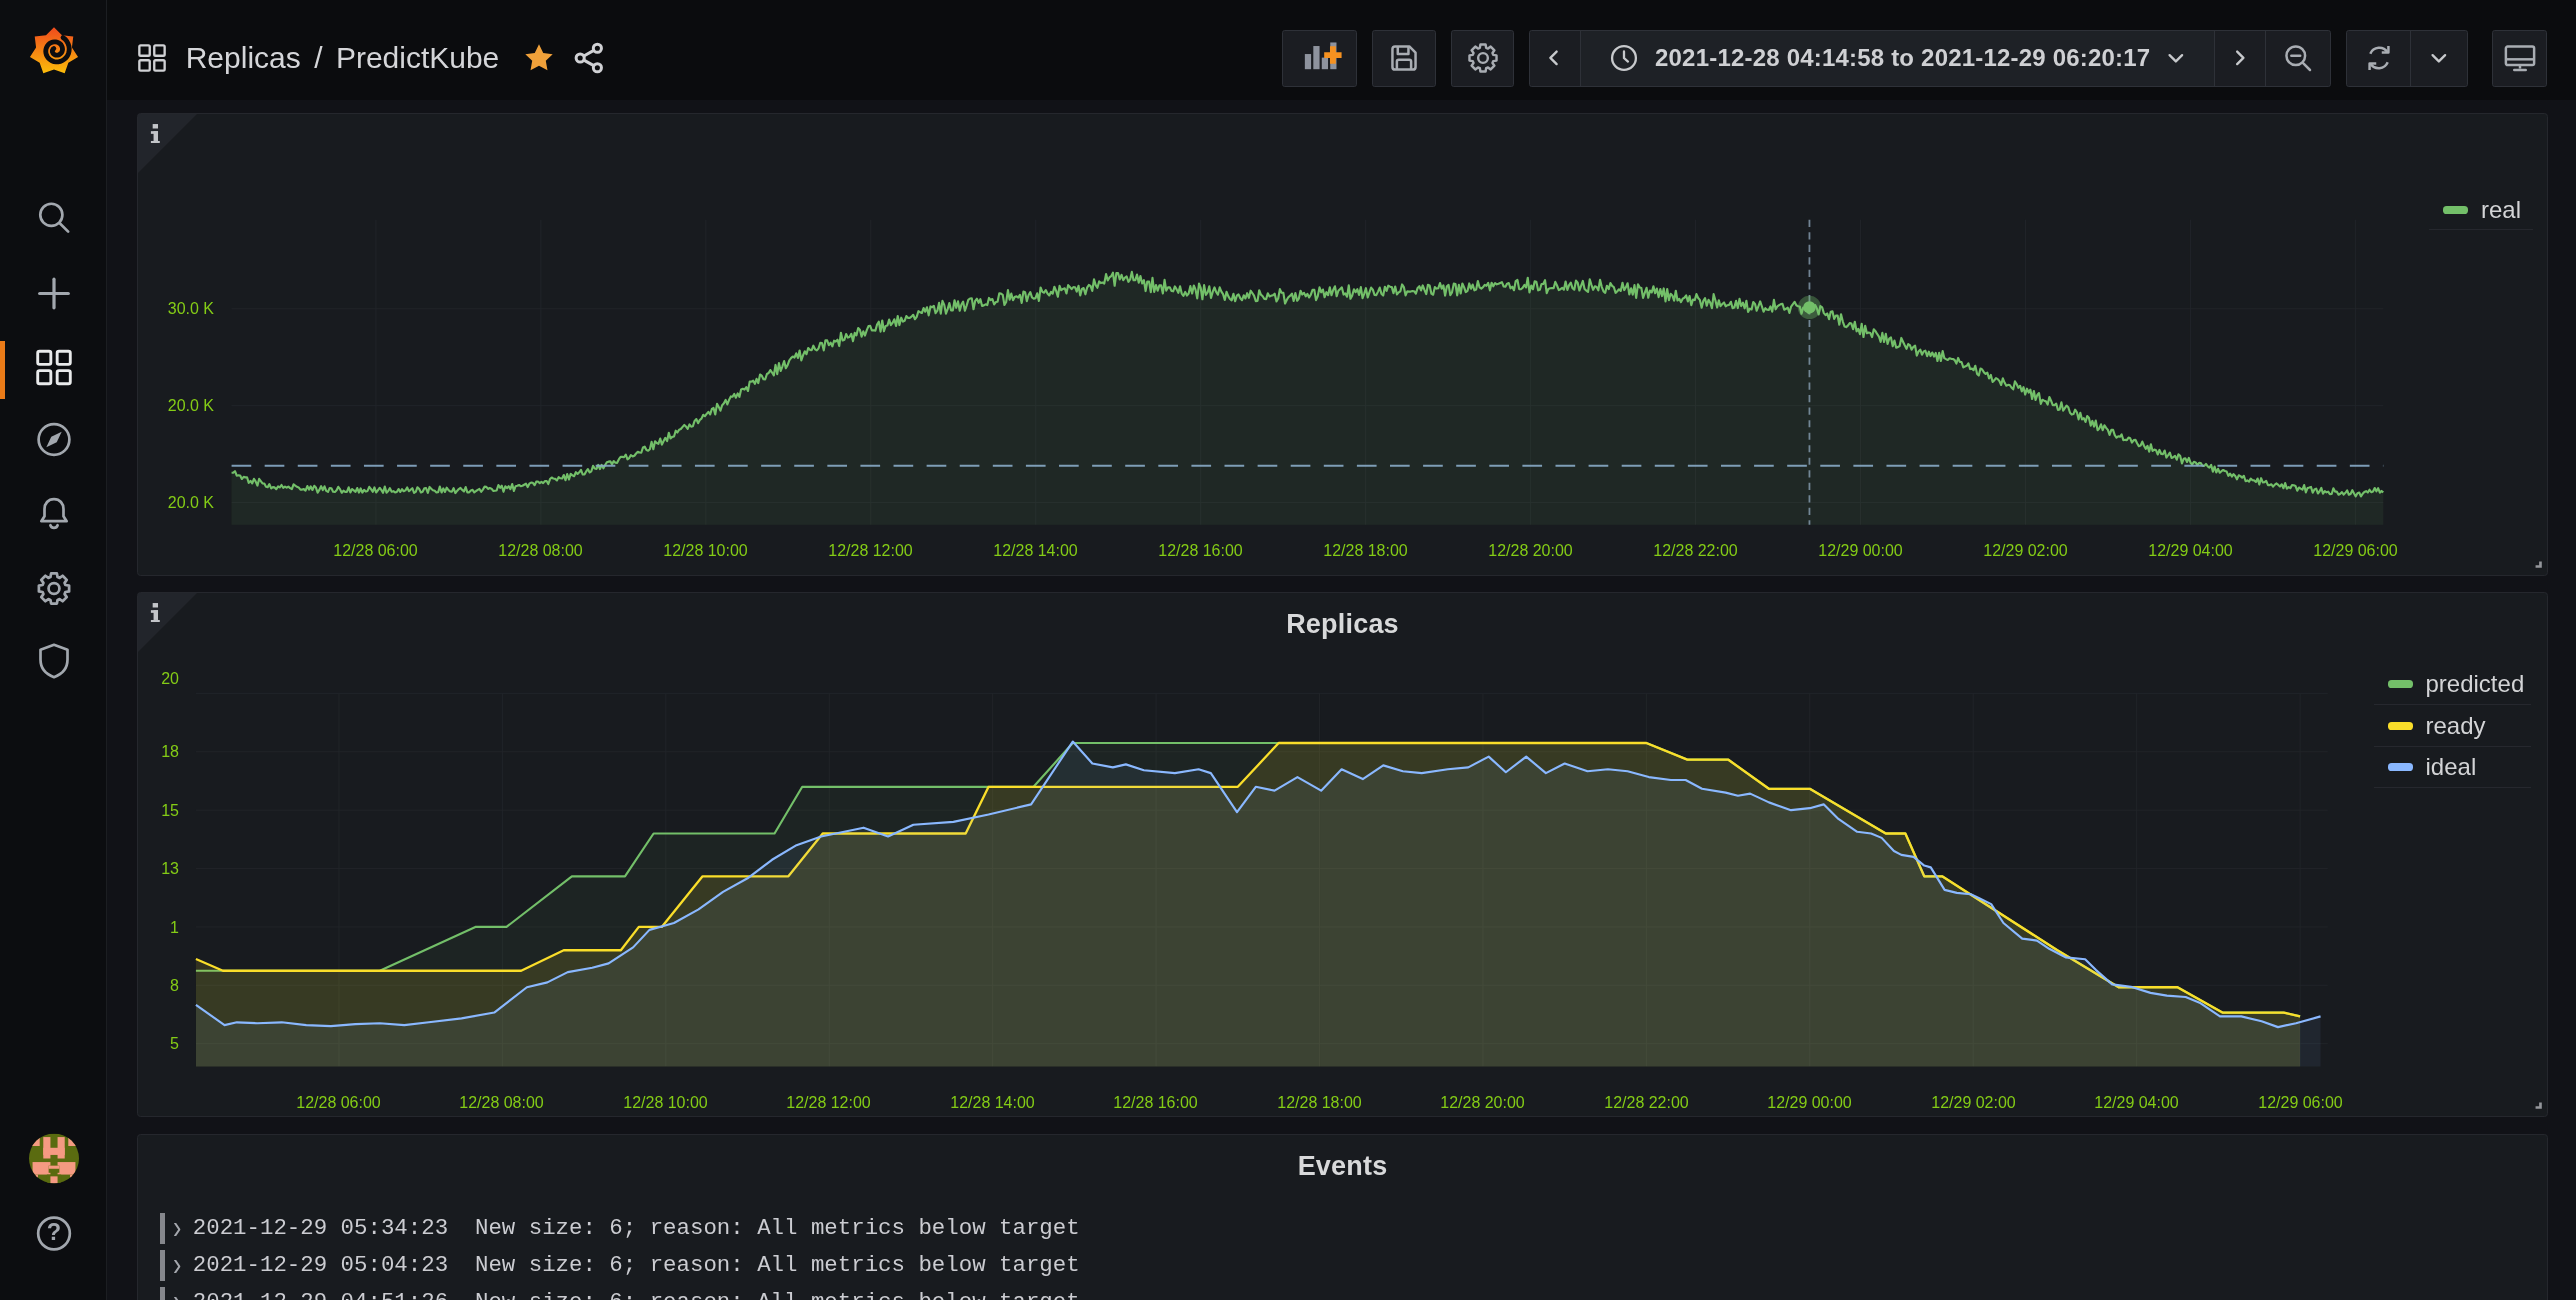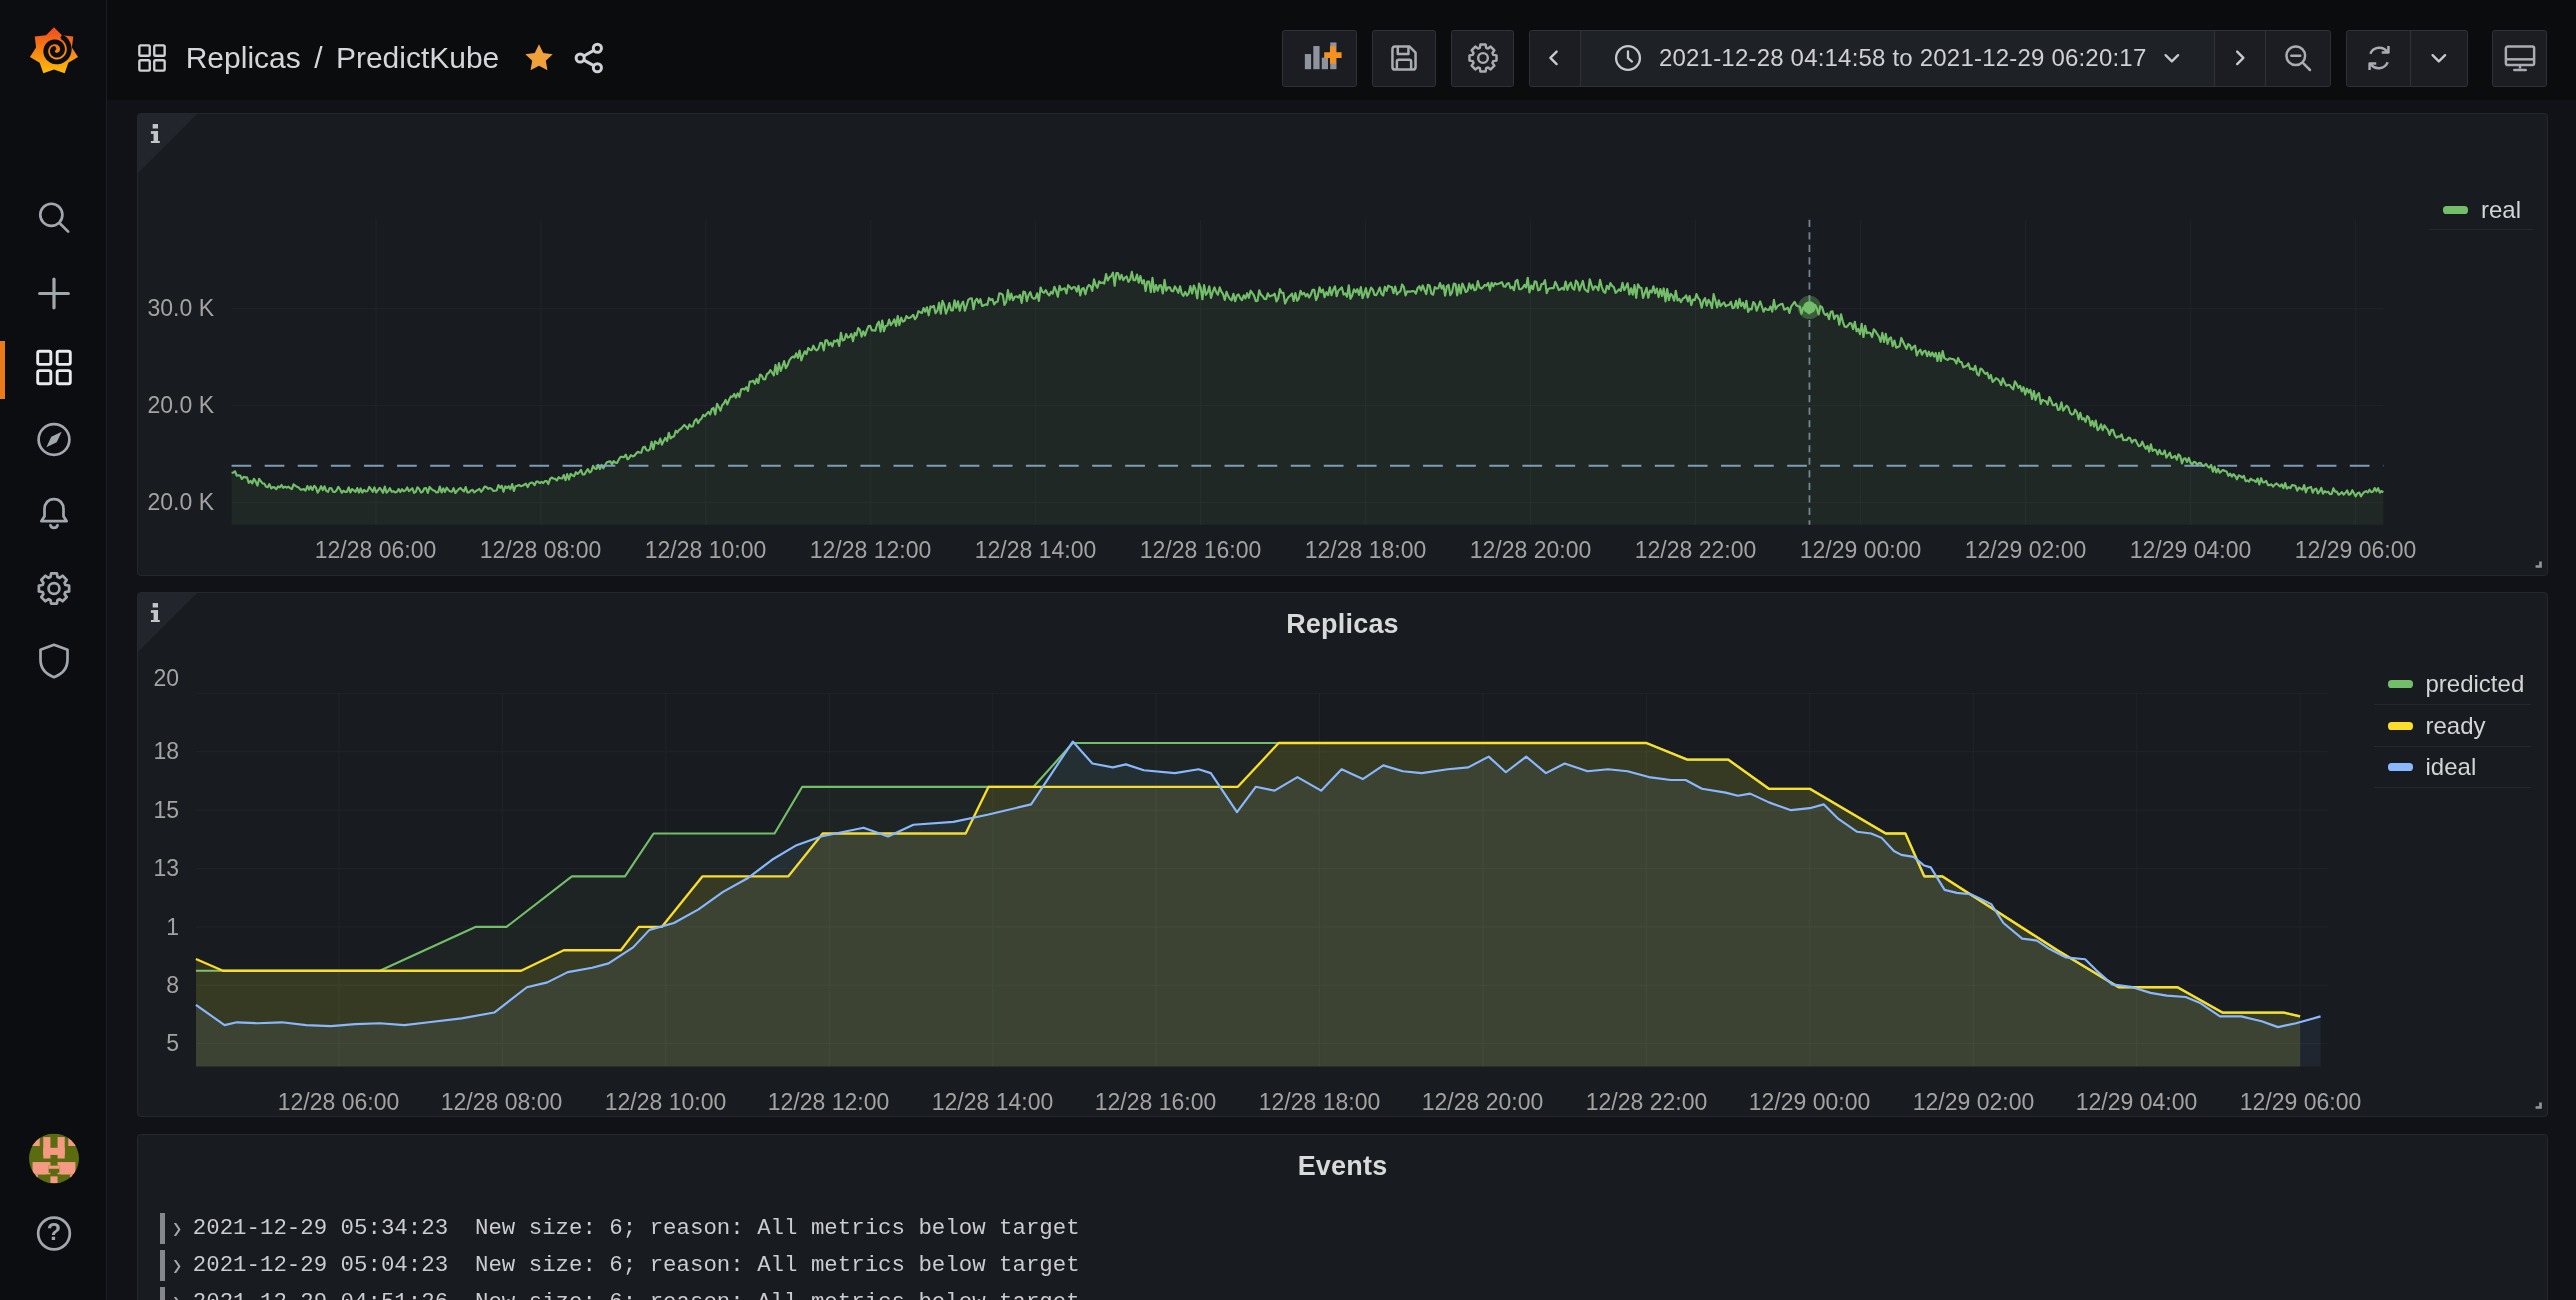--- a/index.html
+++ b/index.html
@@ -7,21 +7,21 @@
 #sidebar { position:absolute; left:0; top:0; width:107px; height:1301px; background:#0c0d10; border-right:0.9px solid #1c1e22; }
 #navbar { position:absolute; left:107px; top:0; width:2469px; height:100px; background:#0b0c0e; }
 .sideicon { position:absolute; left:54px; transform:translate(-50%,-50%); }
 #activebar { position:absolute; left:0; top:341px; width:4.5px; height:58px; background:#eb7b18; }
 .panel { position:absolute; left:137px; width:2411px; background:#181b1f; border:0.9px solid #25272d; border-radius:3.6px; }
 #panel1 { top:113px; height:463px; }
 #panel2 { top:592px; height:525px; }
 #panel3 { top:1134px; height:268px; }
 .ptitle { position:absolute; top:16px; left:0; width:100%; text-align:center; font-size:27px; font-weight:700; color:#d8d9da; letter-spacing:0.2px; }
 .corner { position:absolute; left:0; top:0; }
-.axlbl { position:absolute; font-size:23px; color:#a3a3a3; height:27px; line-height:27px; }
+.axlbl { position:absolute; font-size:16px; color:#84cc16; height:27px; line-height:27px; }
 .w180 { width:161px; text-align:center; }
 .yr { width:81px; text-align:right; }
 .yr2 { width:54px; text-align:right; }
 .leg { position:absolute; display:flex; align-items:center; font-size:24px; color:#d3d4d6; }
 .sw { width:25px; height:7.2px; border-radius:3.6px; margin-right:12.5px; }
 .legsep { position:absolute; height:0.9px; background:#26282e; }
 .evrow { position:absolute; display:flex; align-items:center; height:32px; font-family:"Liberation Mono", monospace; font-size:22.4px; color:#cbccd1; }
 .evbar { width:5.4px; height:31px; background:#85878c; margin-right:8px; }
 .evchev { color:#a4a7ad; font-size:25px; margin-right:11.6px; font-family:"Liberation Sans"; transform:scaleY(1.3); margin-top:-2.7px; }
 .tbtn { position:absolute; top:29.5px; height:57px; background:#1b1d22; border:0.9px solid #2e3138; border-radius:2.7px; display:flex; align-items:center; justify-content:center; }
@@ -160,21 +160,21 @@
         <svg width="19.7" height="19.7" viewBox="0 0 22 22" fill="none" stroke="#c7c9cc" stroke-width="2.6" stroke-linecap="round" stroke-linejoin="round">
           <path d="M13 4 L6 11 L13 18"></path>
         </svg>
       </div>
     <div class="tsep"></div>
     <div class="tseg" style="flex:1;gap:16px;background:#1e2126">
       <svg width="30" height="30" viewBox="0 0 34 34" fill="none" stroke="#c7c9cc" stroke-width="2.6">
 <circle cx="17" cy="17" r="13.5"></circle>
           <path d="M17 9.5 L17 17 L21.5 21" stroke-linecap="round"></path>
         </svg>
-      <span style="font-size:24px;font-weight:400;color:#cfd0d3;letter-spacing:0.2px">2021-12-28 04:14:58 to 2021-12-29 06:20:17</span>
+      <span style="font-size:24px;font-weight:700;color:#cfd0d3;letter-spacing:0.2px">2021-12-28 04:14:58 to 2021-12-29 06:20:17</span>
       <svg width="19.7" height="19.7" viewBox="0 0 22 22" fill="none" stroke="#c7c9cc" stroke-width="2.6" stroke-linecap="round" stroke-linejoin="round">
           <path d="M4 8 L11 15 L18 8"></path>
         </svg>
     </div>
     <div class="tsep"></div>
     <div class="tseg" style="width:50px">
         <svg width="19.7" height="19.7" viewBox="0 0 22 22" fill="none" stroke="#c7c9cc" stroke-width="2.6" stroke-linecap="round" stroke-linejoin="round">
           <path d="M8 4 L15 11 L8 18"></path>
         </svg>
       </div>

